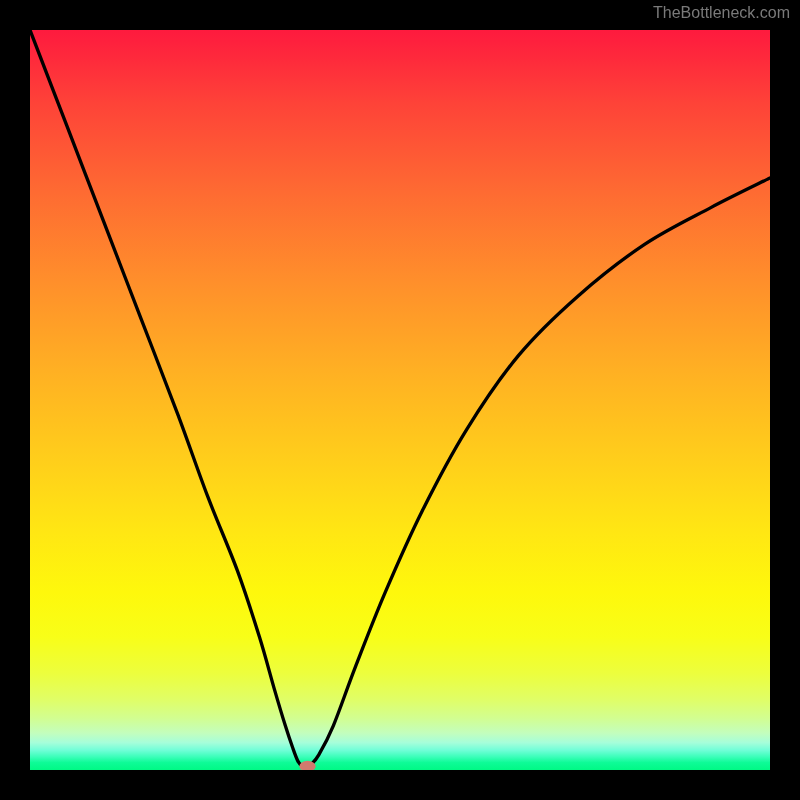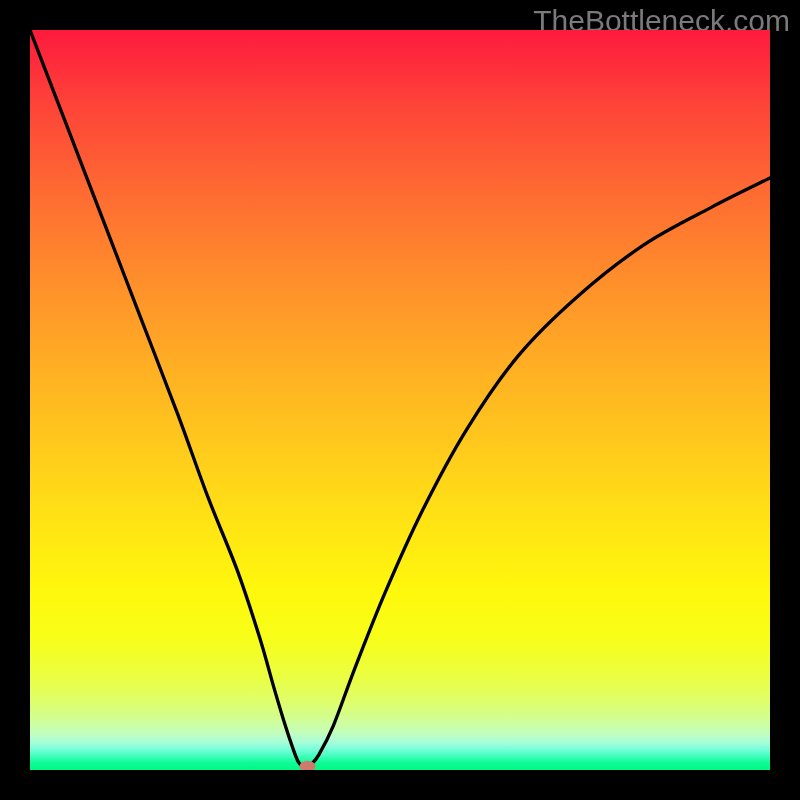--- a/index.html
+++ b/index.html
@@ -51,21 +51,21 @@
     top: 0;
     width: 740px;
     height: 740px;
   }
   .watermark {
     position: absolute;
     top: 4px;
     right: 10px;
     color: #7a7a7a;
     font-family: Arial, Helvetica, sans-serif;
-    font-size: 30px;
+    font-size: 16px;
     letter-spacing: 0px;
     user-select: none;
   }
 </style>
 </head>
 <body>
 
 <div class="stage">
   <div class="watermark">TheBottleneck.com</div>
   <div class="plot">

